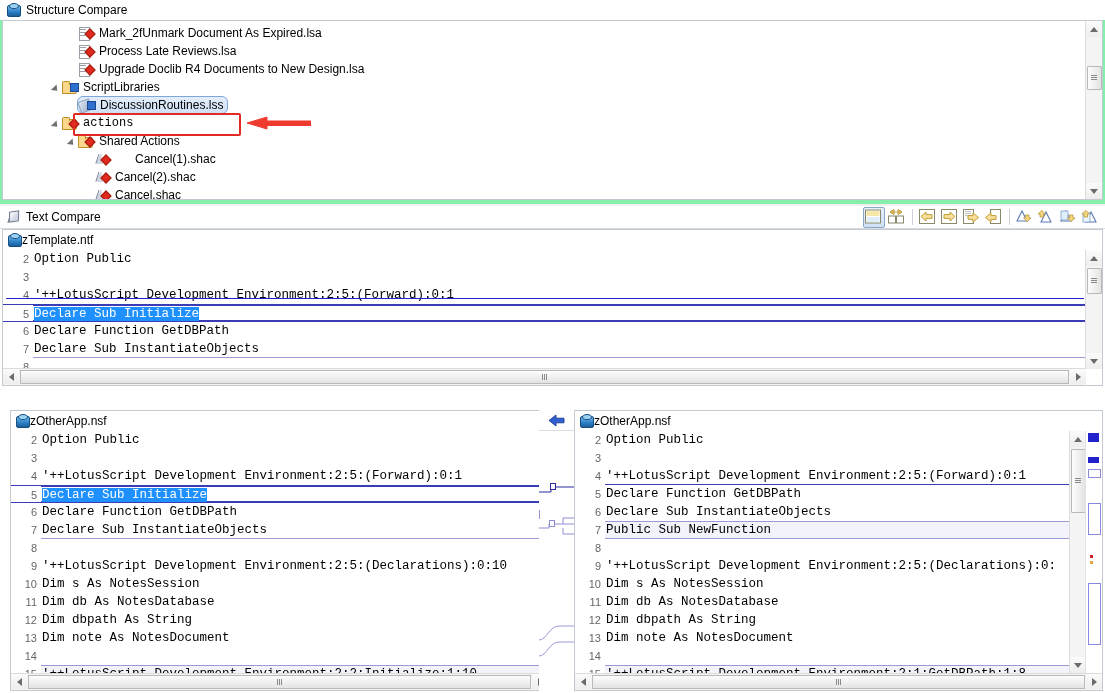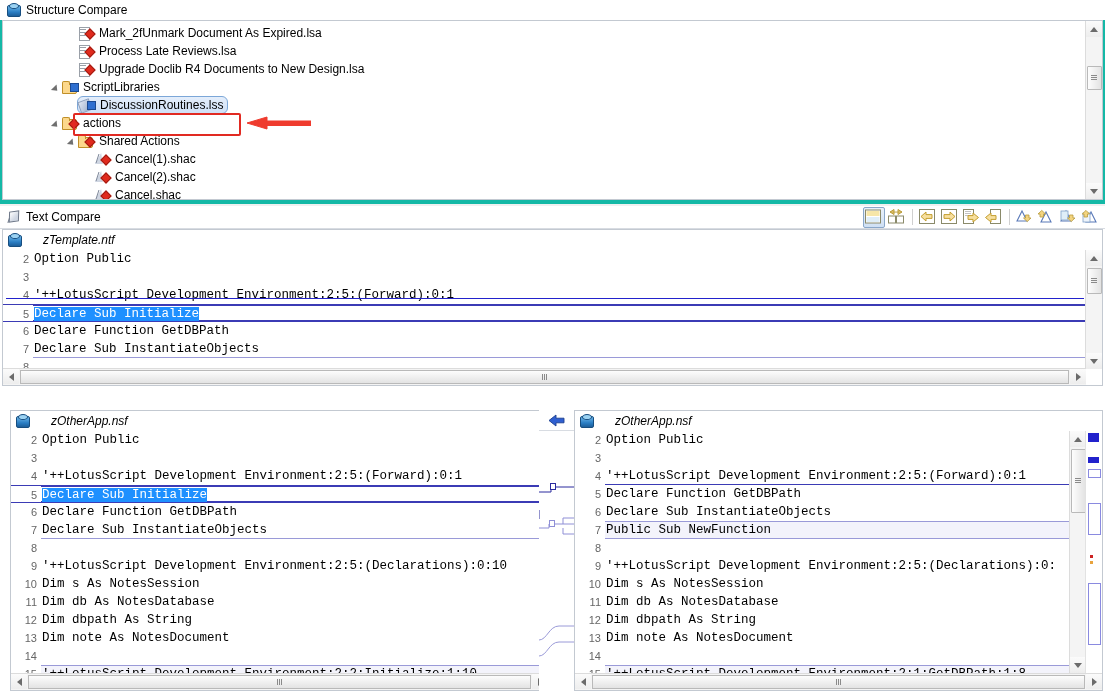--- a/index.html
+++ b/index.html
@@ -9,21 +9,21 @@
     background:#ffffff;
     font-family:"Liberation Sans", sans-serif;
     font-size:12px;color:#000;
     -webkit-font-smoothing:antialiased;
   }
   .app{position:relative;width:1105px;height:693px;background:#f0f0f0;}
 
   
   .structure{
     position:absolute;left:0;top:0;width:1105px;height:204px;
-    background:#14b8a6;
+    background:#86efac;
   }
   .structure-title{
     height:20px;display:flex;align-items:center;padding-left:6px;
     background:#ffffff;
   }
   .structure-body{
     position:absolute;left:2px;top:20px;right:2px;bottom:4px;
     border:1px solid #c3c9d1;background:#ffffff;overflow:hidden;
   }
   .tree{position:absolute;left:0;top:0;right:16px;bottom:0;overflow:hidden;padding-top:3px;}
@@ -166,21 +166,21 @@
     position:absolute;right:4px;top:1px;display:flex;align-items:center;gap:2px;height:20px;
   }
   .tbtn{width:20px;height:19px;position:relative;display:inline-block;}
   .tbtn.pressed{border:1px solid #8aa7c9;background:linear-gradient(180deg,#e9f1fb,#cfe0f4);border-radius:2px;}
   .tsep{width:1px;height:16px;background:#d0d0d0;margin:0 3px;}
 
   .pane-head{
     height:20px;display:flex;align-items:center;padding-left:4px;
     background:#ffffff;border-bottom:1px solid #d8dce2;font-size:12px;
   }
-  .pane-head .nm{margin-left:21px;font-style:italic;}
+  .pane-head .nm{margin-left:0;}
 
   
   .code{
     position:relative;background:#ffffff;overflow:hidden;
     font-family:"Liberation Mono","DejaVu Sans Mono",monospace;
     font-size:12.5px;line-height:18px;
   }
   .cl{position:relative;height:18px;white-space:pre;display:flex;}
   .ln{
     width:26px;min-width:26px;text-align:right;padding-right:4px;
@@ -281,39 +281,39 @@
             <span class="twist none"></span>
             <span class="sel-row" style="display: inline-flex; align-items: center;">
               <span class="ic ic-lib">
                 <span class="badge blue"></span>
               </span>
               <span class="lbl">DiscussionRoutines.lss</span>
             </span>
           </div>
           <div class="trow" style="padding-left: 48px;">
             <span class="twist open"></span>
-            <span style="display: inline-flex; align-items: flex-start;">
+            <span style="display: inline-flex; align-items: flex-start; font-family: Liberation Mono, monospace;">
               <span class="ic ic-folder">
                 <span class="badge red"></span>
               </span>
               <span class="lbl">actions</span>
             </span>
           </div>
           <div class="trow" style="padding-left: 64px;">
             <span class="twist open"></span>
             <span style="display: inline-flex; align-items: center;">
               <span class="ic ic-folder">
                 <span class="badge red"></span>
               </span>
               <span class="lbl">Shared Actions</span>
             </span>
           </div>
           <div class="trow" style="padding-left: 80px;">
             <span class="twist none"></span>
-            <span style="display: inline-flex; align-items: center;">
+            <span style="display: inline-flex; align-items: center; gap: 20px;">
               <span class="ic ic-bolt">
                 <span class="badge red"></span>
               </span>
               <span class="lbl">Cancel(1).shac</span>
             </span>
           </div>
           <div class="trow" style="padding-left: 80px;">
             <span class="twist none"></span>
             <span style="display: inline-flex; align-items: center;">
               <span class="ic ic-bolt">

